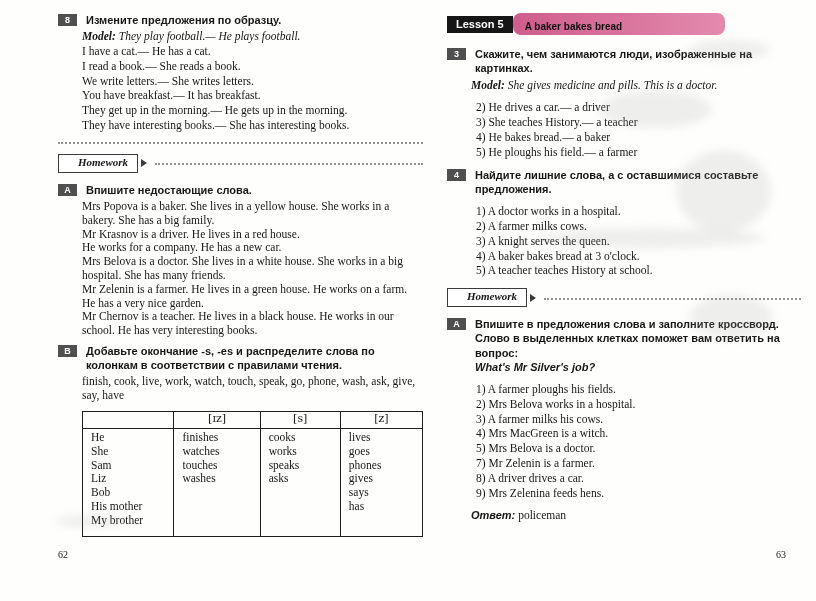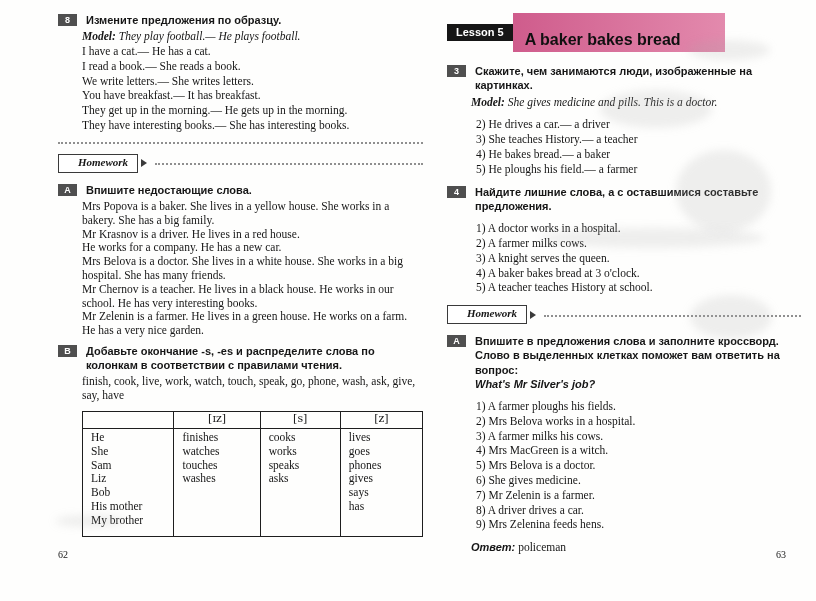--- a/index.html
+++ b/index.html
@@ -48,22 +48,22 @@
   .col-w0{width:80px;} .col-w1{width:74px;} .col-w2{width:68px;} .col-w3{width:70px;}
   .conj td div{margin:0;}
 
   .lesson-header{display:flex;margin-bottom:12px;width:278px;align-items:center;}
   .lesson-label{
     background:#161616;color:#fff;font-family:"Liberation Sans",sans-serif;
     font-weight:bold;font-size:11px;padding:2px 9px 3px;white-space:nowrap;
   }
   .lesson-title{
     background:linear-gradient(90deg,#cf5c8c,#e38aad);color:#101010;
-    font-family:"Liberation Sans",sans-serif;font-weight:bold;font-size:16px;
-    padding:18px 12px 3px;flex:1;white-space:nowrap;
+    font-family:"Liberation Sans",sans-serif;font-weight:bold;font-size:10px;
+    padding:8px 12px 3px;flex:1;white-space:nowrap;border-radius:8px;
   }
 
   .answer{margin-top:9px;}
   .answer-label{font-family:"Liberation Sans",sans-serif;font-weight:bold;font-style:italic;font-size:11px;}
 
   .pagenum{position:absolute;top:549px;font-size:10px;text-align:right;}
   .pn-left{left:58px;}
   .pn-right{left:776px;}
 
   .smudge{position:absolute;border-radius:50%;background:rgba(168,168,168,0.18);filter:blur(4px);pointer-events:none;}
@@ -108,22 +108,22 @@
 
     <div class="ex-head">
       <div class="marker">A</div>
       <div class="instr">Впишите недостающие слова.</div>
     </div>
     <div class="ex-body paras">
       <p>Mrs Popova is a baker. She lives in a yellow house. She works in a bakery. She has a big family.</p>
       <p>Mr Krasnov is a driver. He lives in a red house.</p>
       <p>He works for a company. He has a new car.</p>
       <p>Mrs Belova is a doctor. She lives in a white house. She works in a big hospital. She has many friends.</p>
+      <p>Mr Zelenin is a farmer. He lives in a green house. He works on a farm. He has a very nice garden.</p>
       <p>Mr Chernov is a teacher. He lives in a black house. He works in our school. He has very interesting books.</p>
-      <p>Mr Zelenin is a farmer. He lives in a green house. He works on a farm. He has a very nice garden.</p>
     </div>
 
     <div class="ex-head mt6">
       <div class="marker">B</div>
       <div class="instr">Добавьте окончание -s, -es и распределите слова по колонкам в соответствии с правилами чтения.</div>
     </div>
     <div class="ex-body">
       <div class="line">finish, cook, live, work, watch, touch, speak, go, phone, wash, ask, give, say, have</div>
 
       <table class="conj">
@@ -223,21 +223,20 @@
         <div class="q-line">What's Mr Silver's job?</div>
       </div>
     </div>
     <div class="ex-body">
       <div class="items">
         <div class="line">1) A farmer ploughs his fields.</div>
         <div class="line">2) Mrs Belova works in a hospital.</div>
         <div class="line">3) A farmer milks his cows.</div>
         <div class="line">4) Mrs MacGreen is a witch.</div>
         <div class="line">5) Mrs Belova is a doctor.</div>
-        <div class="line">6) She gives medicine.</div>
         <div class="line">7) Mr Zelenin is a farmer.</div>
         <div class="line">8) A driver drives a car.</div>
         <div class="line">9) Mrs Zelenina feeds hens.</div>
       </div>
       <div class="answer">
         <span class="answer-label">Ответ:</span>
         <span>policeman</span>
       </div>
     </div>
   </div>

